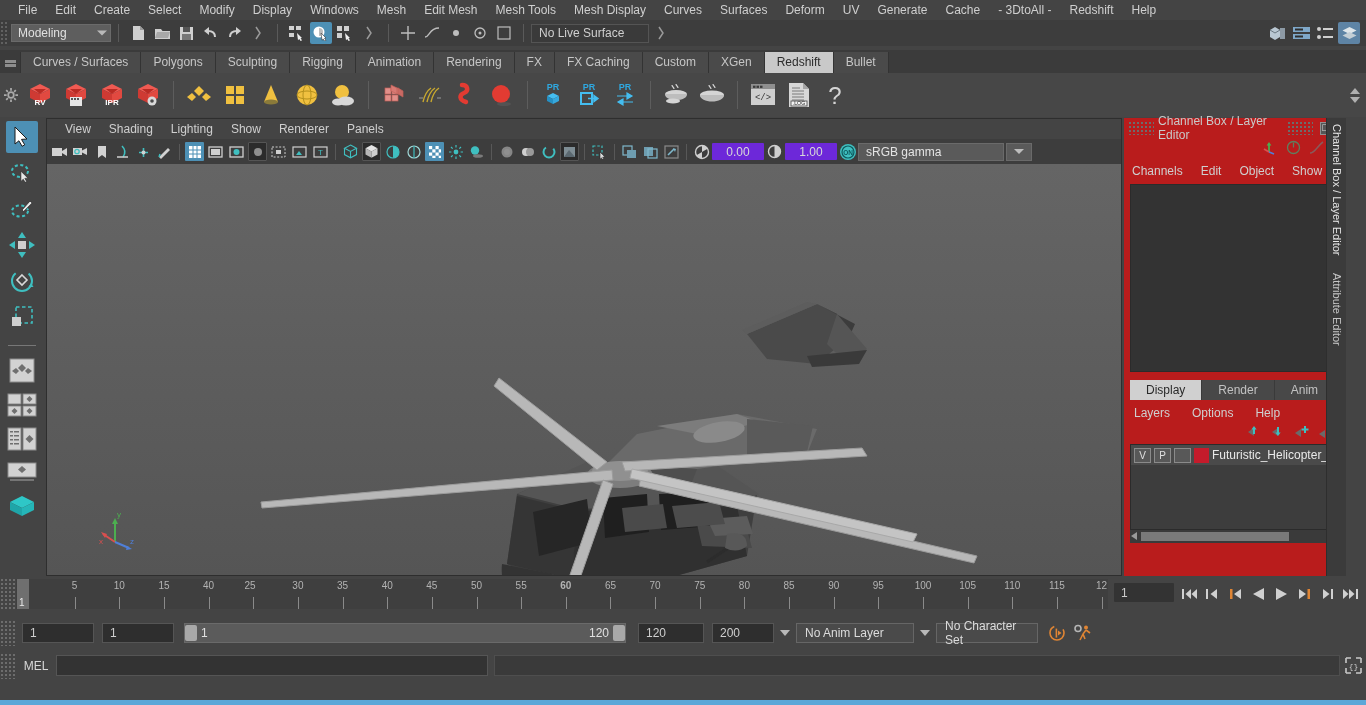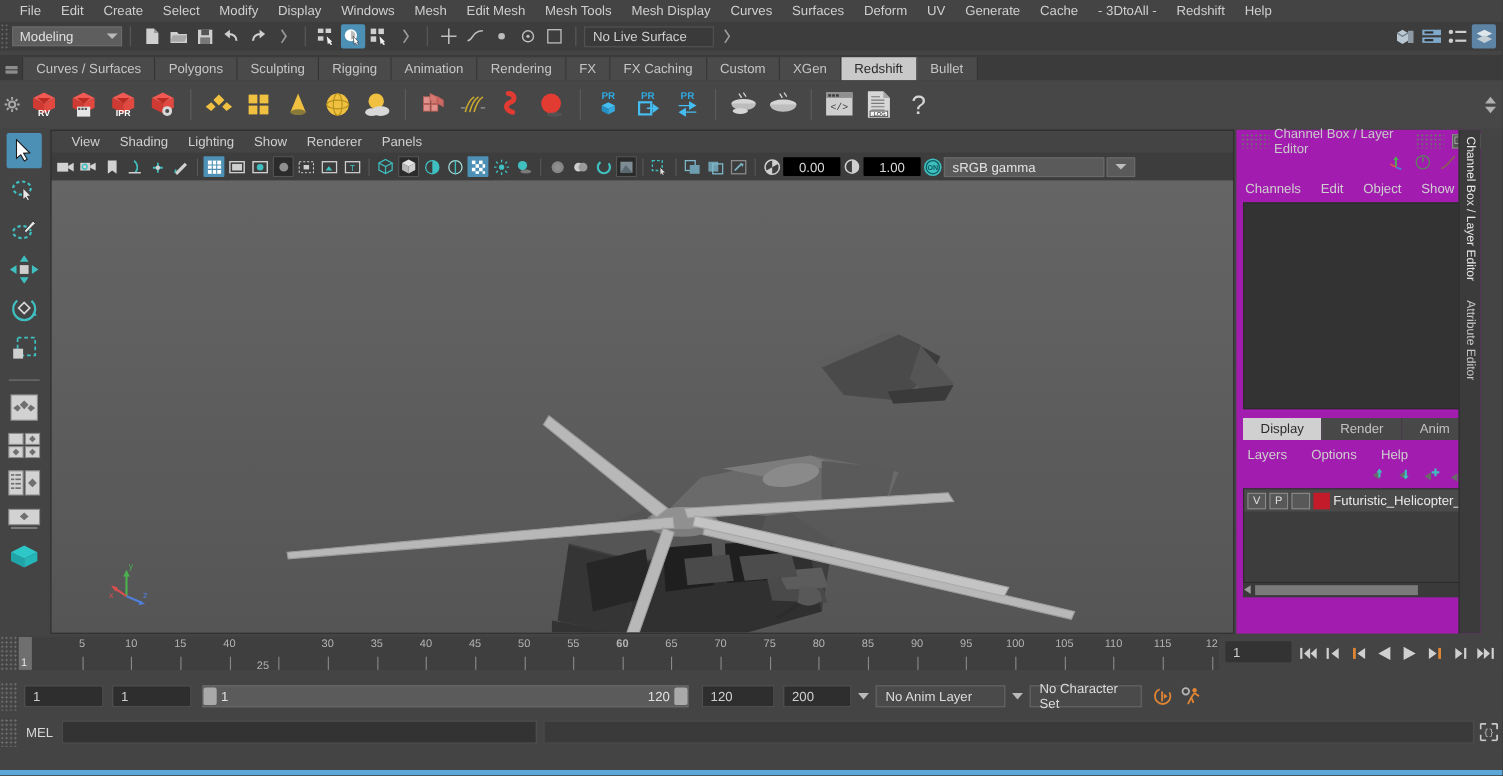--- a/index.html
+++ b/index.html
@@ -90,35 +90,35 @@
   
   .vpwrap { position:absolute; left:46px; top:118px; width:1076px; height:458px; background:#3a3a3a;
             border:1px solid #2e2e2e; }
   .vpmenu { height:20px; display:flex; align-items:center; padding-left:9px; background:#444444; }
   .vpmenu .mi { font-size:12px; color:#cfcfcf; padding:0 9px; }
   .vptools { height:25px; background:#3d3d3d; display:flex; align-items:center; padding-left:2px; }
   .vi { width:19px; height:19px; display:flex; align-items:center; justify-content:center; margin:0 1px; }
   .vi.act { background:#4d90b5; border-radius:1px; }
   .vi.dark { background:#2b2b2b; border:1px solid #555; border-radius:1px; }
   .vsep2 { width:1px; height:16px; background:#585858; margin:0 4px; }
-  .numfield { height:17px; width:52px; background:#000000; color:#d8d8d8; font-size:12px;
+  .numfield { height:17px; width:52px; background:#6d28d9; color:#d8d8d8; font-size:12px;
      display:flex; align-items:center; justify-content:center; border-radius:1px; }
   .gammabox { height:18px; width:146px; background:#5a5a5a; border:1px solid #6a6a6a;
      display:flex; align-items:center; padding-left:7px; font-size:12px; color:#e4e4e4; }
   .gammaarrow { width:26px; height:18px; background:#5a5a5a; border:1px solid #6a6a6a;
      margin-left:2px; display:flex; align-items:center; justify-content:center; }
 
   .viewport { position:relative; height:411px; background:#606060;
     background:linear-gradient(180deg,#636363 0%, #5b5b5b 55%, #585858 100%); overflow:hidden; }
   .persplabel { position:absolute; left:0; right:0; bottom:6px; text-align:center;
     font-size:11px; font-weight:bold; color:#1c1c1c; }
   .axisgiz { position:absolute; left:52px; bottom:22px; }
 
   
-  .rdock { position:absolute; left:1124px; top:118px; width:222px; height:458px; background:#a21caf; }
+  .rdock { position:absolute; left:1124px; top:118px; width:222px; height:458px; background:#b91c1c; }
   .rdockhead { height:20px; display:flex; align-items:center; font-size:12px; color:#c9c9c9; }
   .rdockhead .dotrow { width:30px; height:14px; background-image:radial-gradient(#6d6d6d 1px, transparent 1px);
      background-size:4px 4px; margin:0 4px; }
   .winbtn { width:13px; height:13px; border:1px solid #909090; color:#d5d5d5; font-size:9px;
      display:flex; align-items:center; justify-content:center; margin-left:3px; background:#555; }
   .cbicons { height:22px; display:flex; align-items:center; justify-content:flex-end; padding-right:22px; gap:8px; }
   .cbmenu { height:22px; display:flex; align-items:center; padding-left:8px; gap:18px; font-size:12px; color:#cfcfcf; }
   .cbbody { margin:2px 6px 0 6px; height:188px; background:#333333; border:1px solid #2b2b2b; }
   .vtab { position:absolute; right:0; top:0; width:20px; height:458px; background:#3b3b3b;
           border-left:1px solid #2e2e2e; }
@@ -1120,21 +1120,21 @@
       </div>
     <div class="tickmark" style="left: 58.65px;"></div>
         <div class="ticklabel" style="left: 58.65px;">5</div>
         <div class="tickmark" style="left: 103.3px;"></div>
         <div class="ticklabel" style="left: 103.3px;">10</div>
         <div class="tickmark" style="left: 147.95px;"></div>
         <div class="ticklabel" style="left: 147.95px;">15</div>
         <div class="tickmark" style="left: 192.6px;"></div>
         <div class="ticklabel" style="left: 192.6px;">40</div>
         <div class="tickmark" style="left: 237.25px;"></div>
-        <div class="ticklabel" style="left: 223px; margin-top: 20px;">25</div>
+        <div class="ticklabel" style="left: 234px;">25</div>
         <div class="tickmark" style="left: 281.9px;"></div>
         <div class="ticklabel" style="left: 281.9px;">30</div>
         <div class="tickmark" style="left: 326.55px;"></div>
         <div class="ticklabel" style="left: 326.55px;">35</div>
         <div class="tickmark" style="left: 371.2px;"></div>
         <div class="ticklabel" style="left: 371.2px;">40</div>
         <div class="tickmark" style="left: 415.85px;"></div>
         <div class="ticklabel" style="left: 415.85px;">45</div>
         <div class="tickmark" style="left: 460.5px;"></div>
         <div class="ticklabel" style="left: 460.5px;">50</div>

